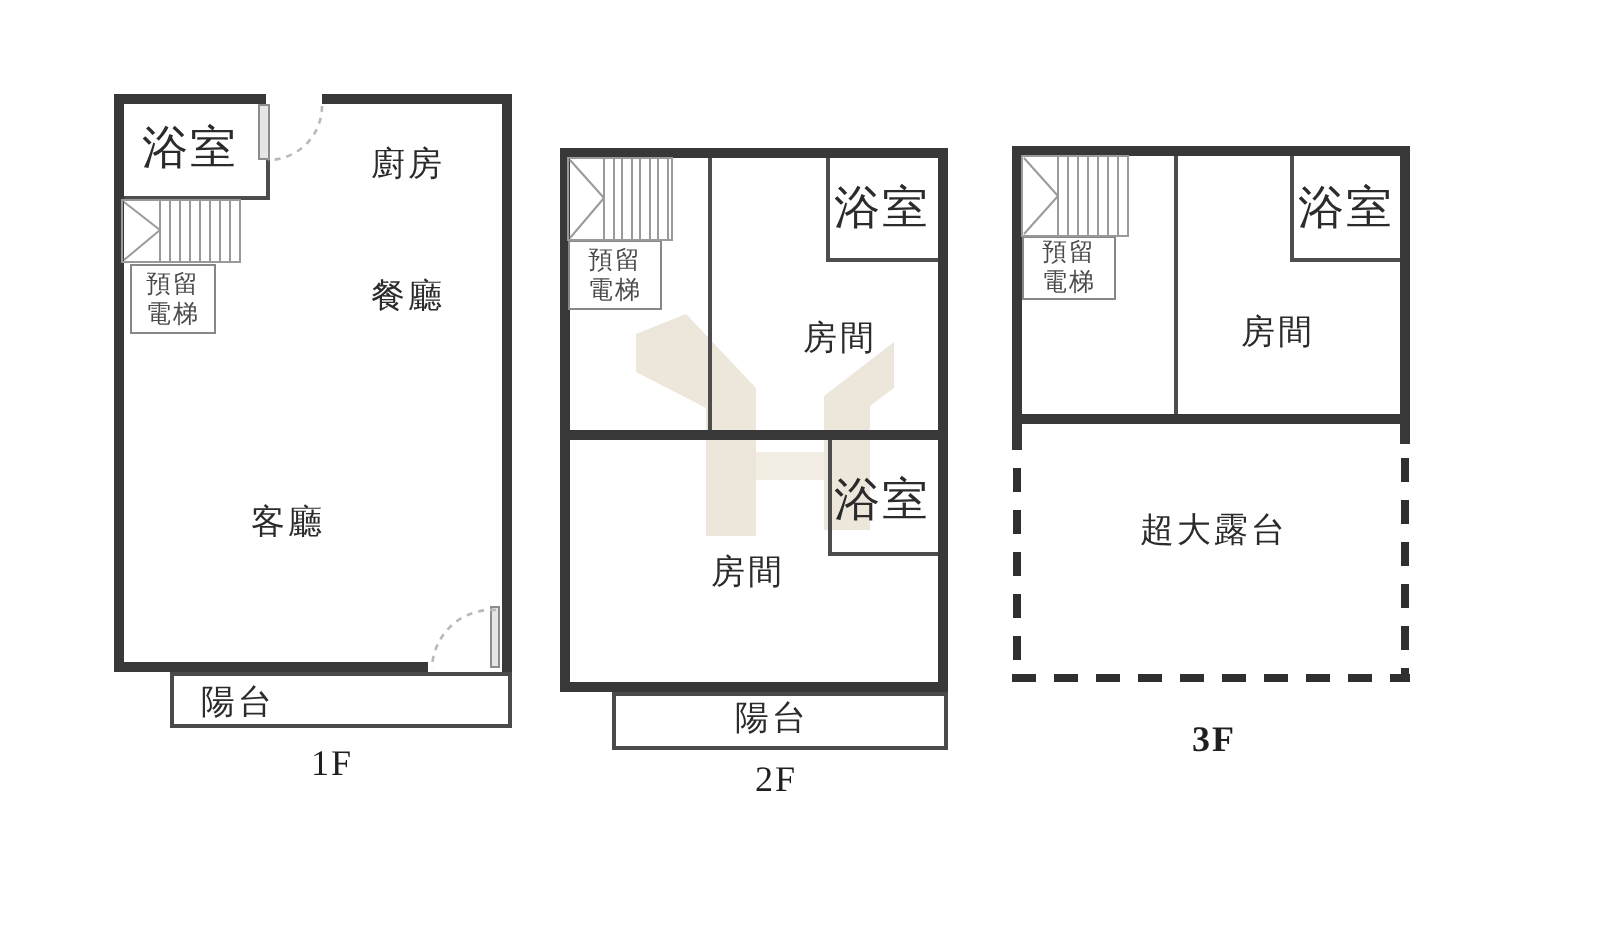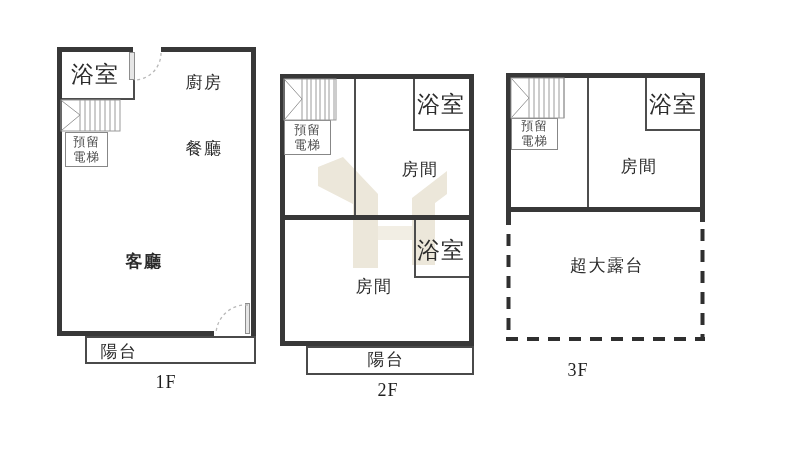--- a/index.html
+++ b/index.html
@@ -65,21 +65,21 @@
     <div class="elev" style="left:65px;top:132px;width:43px;height:35px;">
       <span>預留</span>
       <span>電梯</span>
     </div>
 
     <div class="balcony" style="left:85px;top:336px;width:171px;height:28px;"></div>
 
     <div class="lb lb-sm" style="left:95px;top:74px;">浴室</div>
     <div class="lb" style="left:204px;top:82px;">廚房</div>
     <div class="lb" style="left:204px;top:124px;margin-top:24px;">餐廳</div>
-    <div class="lb" style="left:144px;top:261px;font-weight:bold;">客廳</div>
+    <div class="lb" style="left:144px;top:261px;">客廳</div>
     <div class="lb" style="left:119px;top:351px;">陽台</div>
     <div class="fl" style="left:166px;top:382px;">1F</div>
   </section>
 
   <section class="floor">
     <div class="w" style="left:280px;top:74px;width:5px;height:272px;"></div>
     <div class="w" style="left:280px;top:74px;width:194px;height:5px;"></div>
     <div class="w" style="left:469px;top:74px;width:5px;height:272px;"></div>
     <div class="w" style="left:280px;top:215px;width:194px;height:5px;"></div>
     <div class="w" style="left:280px;top:341px;width:194px;height:5px;"></div>
@@ -116,21 +116,21 @@
     <div class="wt" style="left:645px;top:129px;width:55px;height:2px;"></div>
 
     <div class="elev" style="left:511px;top:118px;width:47px;height:32px;">
       <span>預留</span>
       <span>電梯</span>
     </div>
 
     <div class="lb lb-sm" style="left:673px;top:104px;">浴室</div>
     <div class="lb" style="left:639px;top:166px;">房間</div>
     <div class="lb" style="left:607px;top:265px;">超大露台</div>
-    <div class="fl" style="left:578px;top:370px;">3F</div>
+    <div class="fl" style="left:607px;top:370px;font-weight:bold;">3F</div>
   </section>
 
   <svg class="layer-lines" width="800" height="476" viewBox="0 0 800 476">
 
     <g stroke="#9a9a9a" stroke-width="1" fill="none">
       <rect x="61" y="100" width="59" height="31"></rect>
       <line x1="80" y1="100" x2="80" y2="131"></line>
         <line x1="85" y1="100" x2="85" y2="131"></line>
       <line x1="90" y1="100" x2="90" y2="131"></line>
         <line x1="95" y1="100" x2="95" y2="131"></line>

